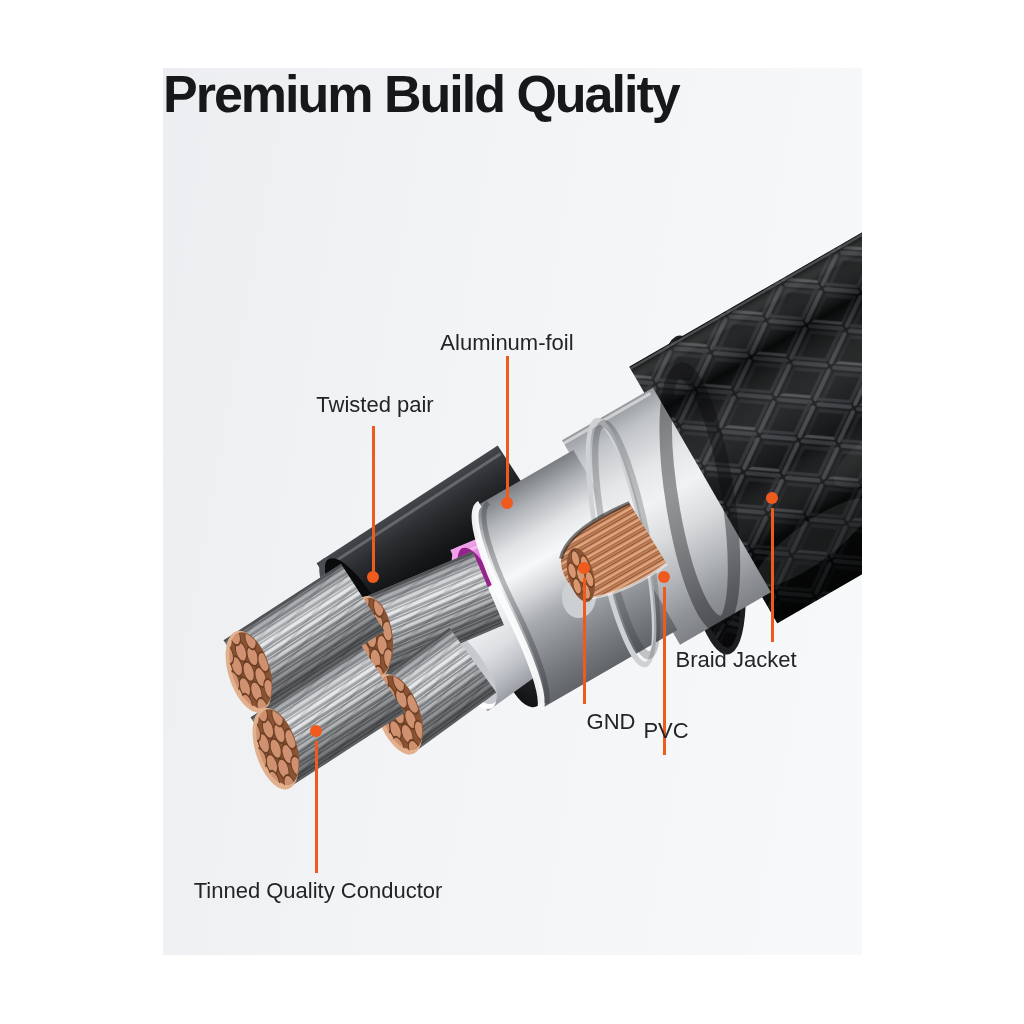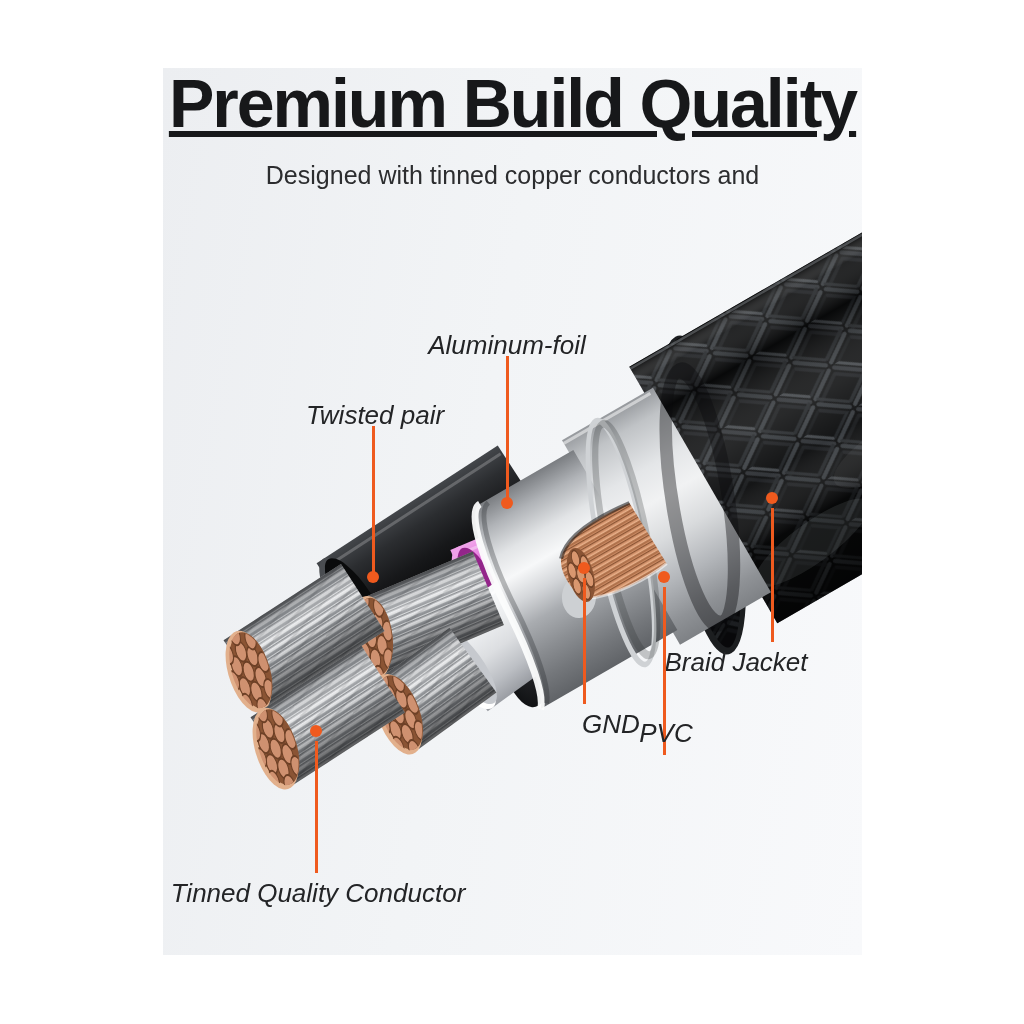--- a/index.html
+++ b/index.html
@@ -1,28 +1,28 @@
 <!DOCTYPE html>
 <html style="--accent: #ef5a1e; --title-text: #17181a; --body-text: #2c2d2f; --label-text: #232426; --panel-background: #f1f3f5; --page-background: #ffffff; --wire-magenta: #d34bc9; --wire-green: #2aa35c; --wire-white: #e9ebee; --wire-black: #1a1b1d; --braid-black: #0c0d0e; --pvc-gray: #d9dbdd; --foil-silver: #e2e4e6; --copper: #cd9070; --tinned-strand: #c9cbce;"><head>
 <meta charset="utf-8">
 <style>
   html,body{margin:0;padding:0;}
   body{width:1024px;height:1024px;position:relative;background:var(--page-background,#ffffff);
        font-family:"Liberation Sans","DejaVu Sans",sans-serif;overflow:hidden;}
   .panel{position:absolute;left:163px;top:68px;width:699px;height:887px;
          background:linear-gradient(100deg,#ecEEf1 0%,#f2f4f6 45%,#f8f9fb 100%);}
   .art{position:absolute;left:0;top:0;width:1024px;height:1024px;}
-  .title{position:absolute;left:163px;top:64px;width:699px;text-align:center;
-         font-size:68px;font-weight:700;letter-spacing:-2px;color:var(--title-text,#17181a);text-decoration:underline;}
+  .title{position:absolute;left:163px;top:64px;width:699px;
+         font-size:52px;font-weight:700;letter-spacing:-2px;color:var(--title-text,#17181a);}
   .subtitle{position:absolute;left:163px;top:158px;width:699px;text-align:center;
             font-size:25px;line-height:35px;color:var(--body-text,#2c2d2f);}
   .lead{position:absolute;width:3px;background:var(--accent,#ef5a1e);}
   .dot{position:absolute;width:12px;height:12px;border-radius:50%;background:var(--accent,#ef5a1e);}
   .lbl{position:absolute;transform:translateX(-50%);white-space:nowrap;
-       font-size:26px;color:var(--label-text,#232426);font-style:italic;}
+       font-size:22px;color:var(--label-text,#232426);}
 </style>
 </head>
 <body>
 
 <div class="panel"></div>
 
 <svg class="art" viewBox="0 0 1024 1024">
 <defs>
   <clipPath id="cropR" clipPathUnits="userSpaceOnUse">
         <rect x="0" y="0" width="862" height="1024"></rect>
@@ -361,27 +361,26 @@
             <circle cx="-15" cy="-8" r="8"></circle>
       </g>
     </g>
   </g>
 </g>
 
 </svg>
 
 <div class="title">Premium Build Quality</div>
 <div class="subtitle">
-  <div>Designed with tinned copper conductors and</div>
 </div>
 
 <div>
   <div class="lead" style="left:371.5px;top:426px;height:146px"></div>
   <div class="dot" style="left:367px;top:571px"></div>
-  <div class="lbl" style="left:375px;top:400px">Twisted pair</div>
+  <div class="lbl" style="left:375px;top:392px">Twisted pair</div>
 </div>
 
 <div>
   <div class="lead" style="left:505.5px;top:356px;height:142px"></div>
   <div class="dot" style="left:501px;top:497px"></div>
   <div class="lbl" style="left:507px;top:330px">Aluminum-foil</div>
 </div>
 
 <div>
   <div class="lead" style="left:770.5px;top:508px;height:134px"></div>

